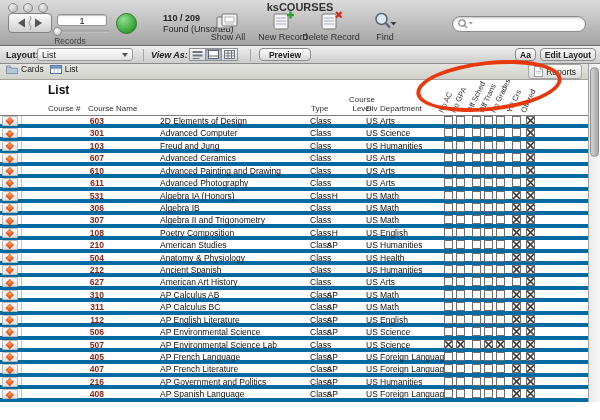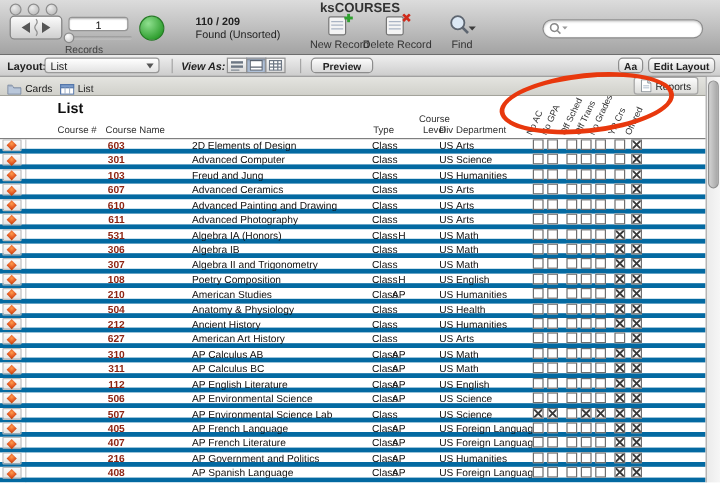--- a/index.html
+++ b/index.html
@@ -40,21 +40,21 @@
   .banner{position:relative;height:18px;background:var(--banner-green,#8f9e75);}
   .brand{position:absolute;left:2px;top:1px;bottom:1px;width:78px;background:var(--brand-box-green,#52633c);color:#fff;font-weight:bold;font-size:10.5px;display:flex;align-items:center;gap:3px;padding-left:3px;letter-spacing:.3px;box-sizing:border-box;}
   .section-t{position:absolute;left:87px;top:0;bottom:0;display:flex;align-items:center;color:#edf0e2;font-size:10.5px;letter-spacing:.6px;}
 
   
   .bodywrap{display:flex;height:338px;}
   .maincol{flex:1;min-width:0;display:flex;flex-direction:column;}
   .scrollbar{width:12px;border-left:1px solid #a3a3a3;background:linear-gradient(to right,#ebebeb,#f6f6f6);position:relative;box-sizing:border-box;}
   .thumb{position:absolute;left:1px;right:1px;top:3px;height:90px;border-radius:5px;background:linear-gradient(to right,#d2d2d2,#a7a7a7);border:1px solid #8e8e8e;box-sizing:border-box;}
 
-  .tabbar{height:16px;background:linear-gradient(#e4e4e0,#d1d1cb);border-bottom:1px solid #a3a39b;display:flex;align-items:flex-end;font-size:8.5px;color:#1d1d1d;box-sizing:border-box;}
+  .tabbar{height:16px;background:linear-gradient(#e4e4e0,#d1d1cb);border-bottom:1px solid #a3a39b;display:flex;align-items:flex-start;font-size:8.5px;color:#1d1d1d;box-sizing:border-box;}
   .tab{display:flex;align-items:center;gap:3px;margin-left:6px;}
   .rightbtns{margin-left:auto;display:flex;gap:8px;margin-right:6px;}
   .chipbtn{display:flex;align-items:center;gap:3px;padding:1px 5px;border:1px solid #a6a6a6;border-radius:3px;background:linear-gradient(#fcfcfc,#dbdbd8);}
 
   .content{position:relative;flex:1;background:#fff;}
   .list-title{position:absolute;left:48px;top:3px;font-size:12px;font-weight:bold;color:#0d0d0d;}
   .headers{position:absolute;left:0;right:0;top:0;height:36px;border-bottom:1px solid #7f7f7f;overflow:hidden;box-sizing:border-box;}
   .ch{position:absolute;bottom:2px;font-size:8px;color:#333;white-space:nowrap;}
   .ch2{width:44px;text-align:center;line-height:8.5px;white-space:normal;}
   .fh{position:absolute;bottom:1px;font-size:7.5px;color:#333;transform:rotate(-65deg);transform-origin:0 100%;white-space:nowrap;}
@@ -100,20 +100,29 @@
     <div class="slider">
         <span class="knob"></span>
       </div>
     <div class="pie"></div>
     <div class="found">
       <div class="l1">110 / 209</div>
       <div>Found (Unsorted)</div>
     </div>
     <div class="records-cap">Records</div>
 
+    <div class="tb-btn" style="left:202px;width:52px;">
+      <svg width="26" height="20" viewBox="0 0 26 20">
+        <rect x="2" y="6" width="14" height="11" rx="1" fill="#e6e6e6" stroke="#767676"></rect>
+        <rect x="7" y="3" width="15" height="12" rx="1" fill="#f4f4f4" stroke="#767676"></rect>
+        <rect x="10" y="6" width="9" height="5" fill="#fff" stroke="#9a9a9a" stroke-width="0.7"></rect>
+        <line x1="10" y1="13" x2="19" y2="13" stroke="#aab4c4" stroke-width="0.8"></line>
+      </svg>
+      <span class="cap">Show All</span>
+    </div>
 
     <div class="tb-btn" style="left:255px;width:56px;">
       <svg width="24" height="20" viewBox="0 0 24 20">
         <rect x="3" y="3" width="14" height="15" rx="1.5" fill="#f4f4f4" stroke="#767676"></rect>
         <line x1="5" y1="7" x2="15" y2="7" stroke="#aab4c4"></line>
         <line x1="5" y1="10" x2="15" y2="10" stroke="#aab4c4"></line>
         <line x1="5" y1="13" x2="15" y2="13" stroke="#aab4c4"></line>
         <rect x="18.3" y="0.5" width="2.4" height="7" fill="#2fa12f"></rect>
         <rect x="16" y="2.8" width="7" height="2.4" fill="#2fa12f"></rect>
       </svg>
@@ -456,21 +465,21 @@
               <span class="cb" style="left: 484px;"></span>
               <span class="cb" style="left: 496px;"></span>
               <span class="cb on" style="left: 512px;"></span>
               <span class="cb on" style="left: 526px;"></span>
             </div>
             <div class="trow">
               <span class="gcell">
                 <i class="diamond"></i>
               </span>
               <span class="cnum">212</span>
-              <span class="cname">Ancient History</span>
+              <span class="cname">Ancient Spanish</span>
               <span class="ctype">Class</span>
               <span class="clevel"></span>
               <span class="cdiv">US</span>
               <span class="cdept">Humanities</span>
               <span class="cb" style="left: 444px;"></span>
               <span class="cb" style="left: 456px;"></span>
               <span class="cb" style="left: 472px;"></span>
               <span class="cb" style="left: 484px;"></span>
               <span class="cb" style="left: 496px;"></span>
               <span class="cb on" style="left: 512px;"></span>

